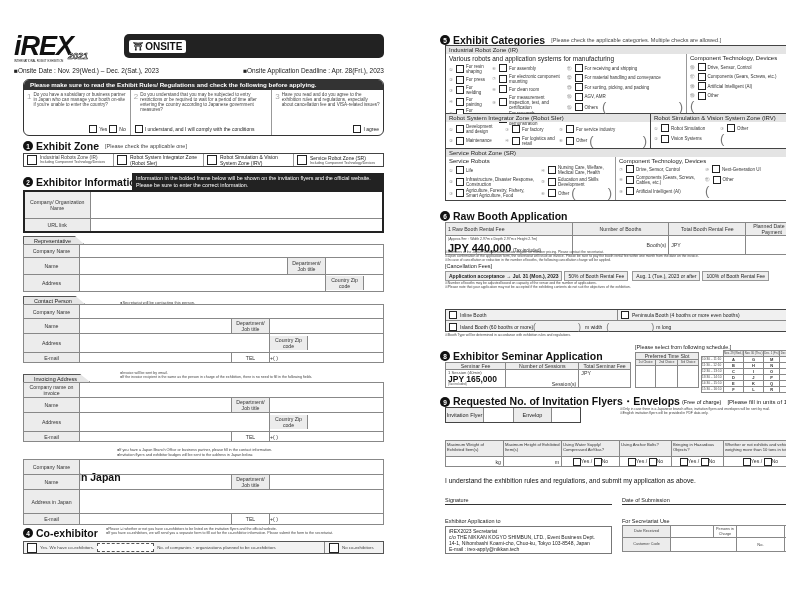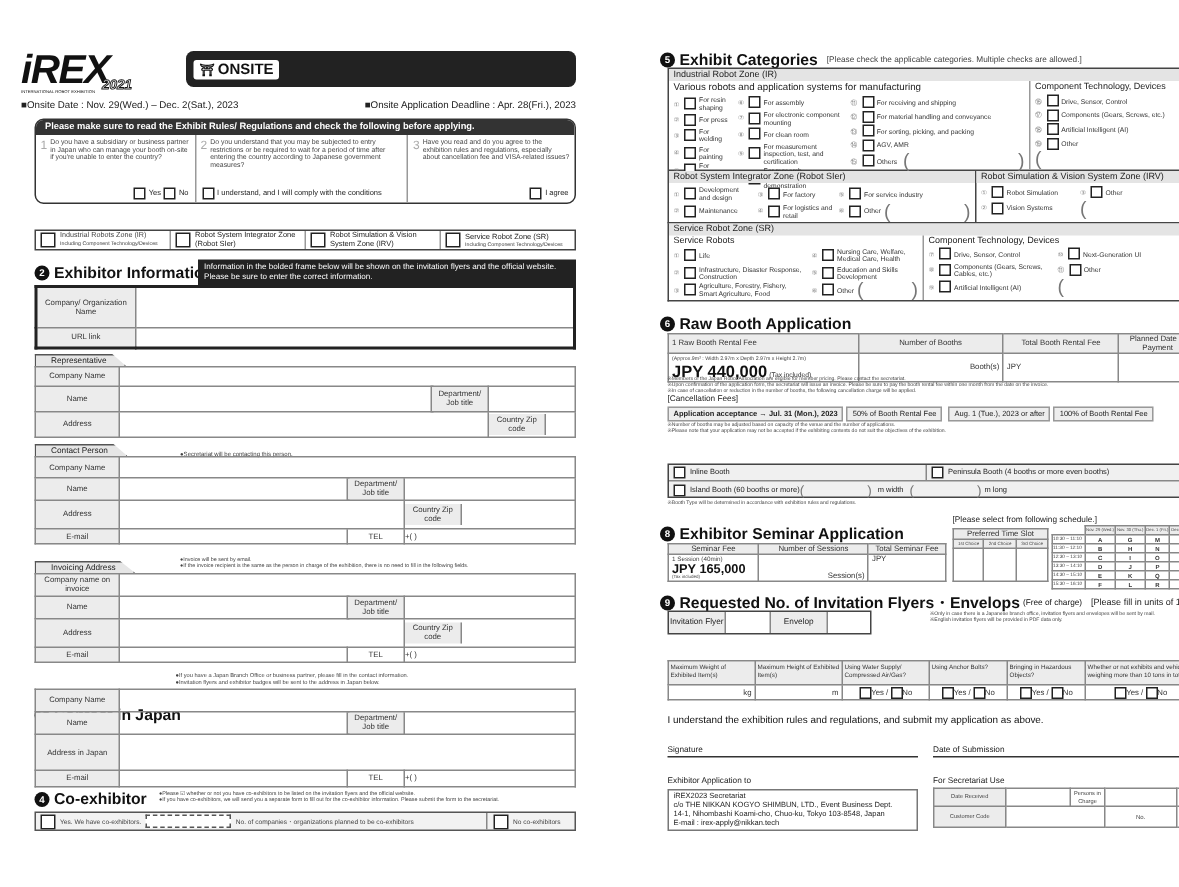--- a/index.html
+++ b/index.html
@@ -79,20 +79,25 @@
             <span class="tiny" style="font-size:4.6px;">Have you read and do you agree to the exhibition rules and regulations, especially about cancellation fee and VISA-related issues?</span>
           </div>
         <div class="row sm" style="position:absolute;right:4px;bottom:2px;gap:2px;">
           <span class="cb"></span>
             <span>I agree</span>
         </div>
       </div>
     </div>
   </div>
 
+  <div class="sec-title" style="position:absolute;top:140px;left:9px;">
+    <span class="num">1</span>
+      <span>Exhibit Zone</span>
+      <span class="sec-note">[Please check the applicable one]</span>
+  </div>
   <div class="row" style="position:absolute;top:153px;left:9px;width:361px;height:14px;border:1px solid #444;">
     <div class="row" style="flex:1;padding-left:3px;gap:3px;border-right:0.6px solid #999;height:100%;">
       <span class="cb lg"></span>
       <div>
           <div class="tiny" style="font-size:4.8px;">Industrial Robots Zone (IR)</div>
           <div class="tiny" style="font-size:3.5px;">Including Component Technology/Devices</div>
         </div>
     </div>
     <div class="row" style="flex:1;padding-left:3px;gap:3px;border-right:0.6px solid #999;height:100%;">
       <span class="cb lg"></span>

